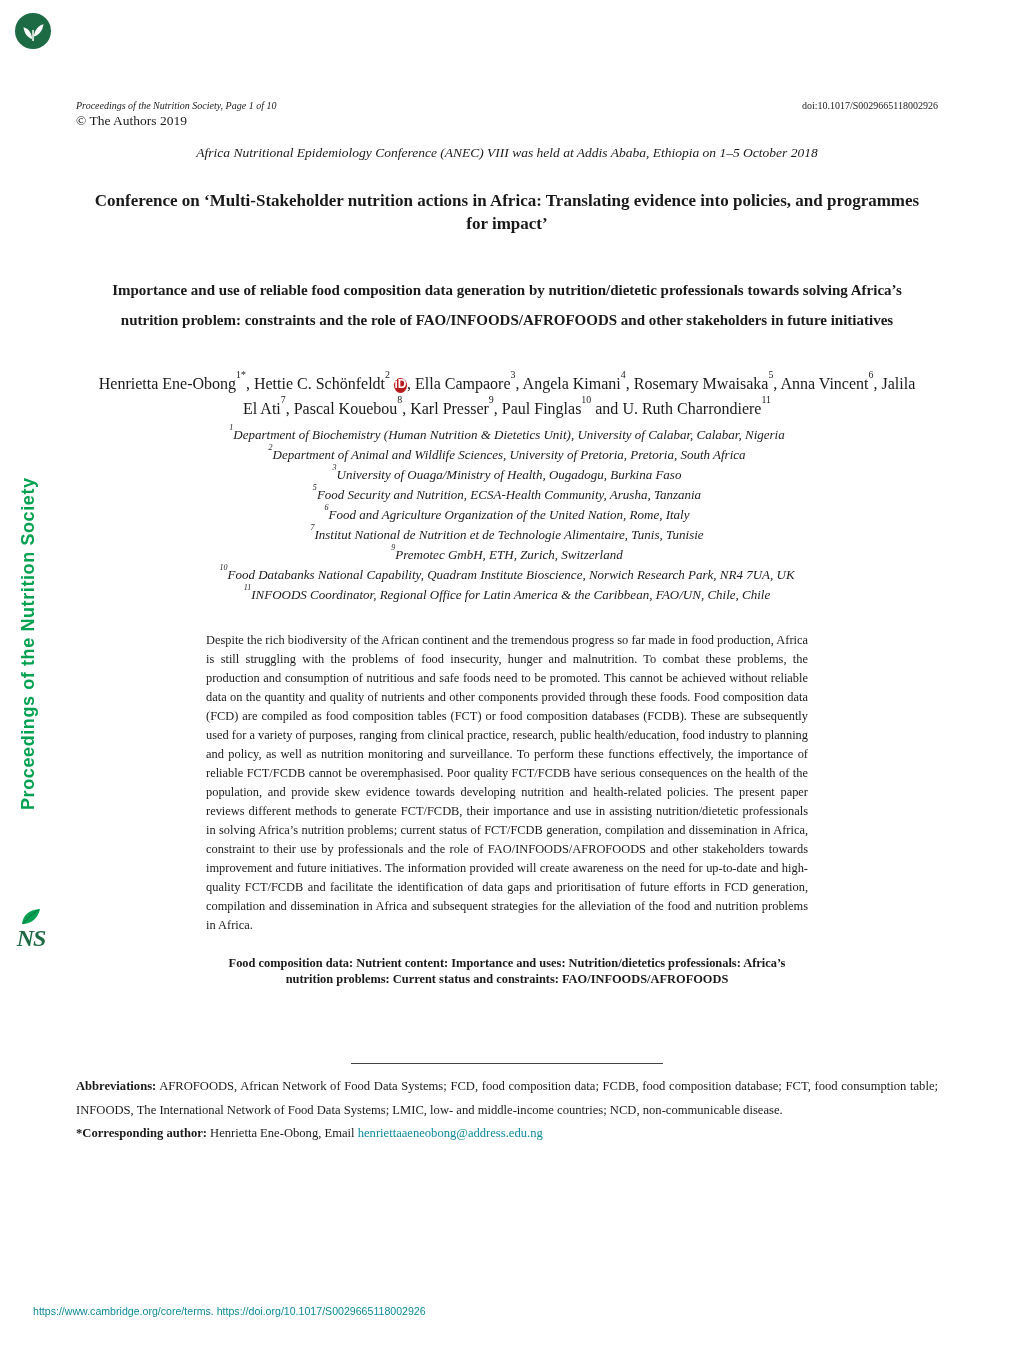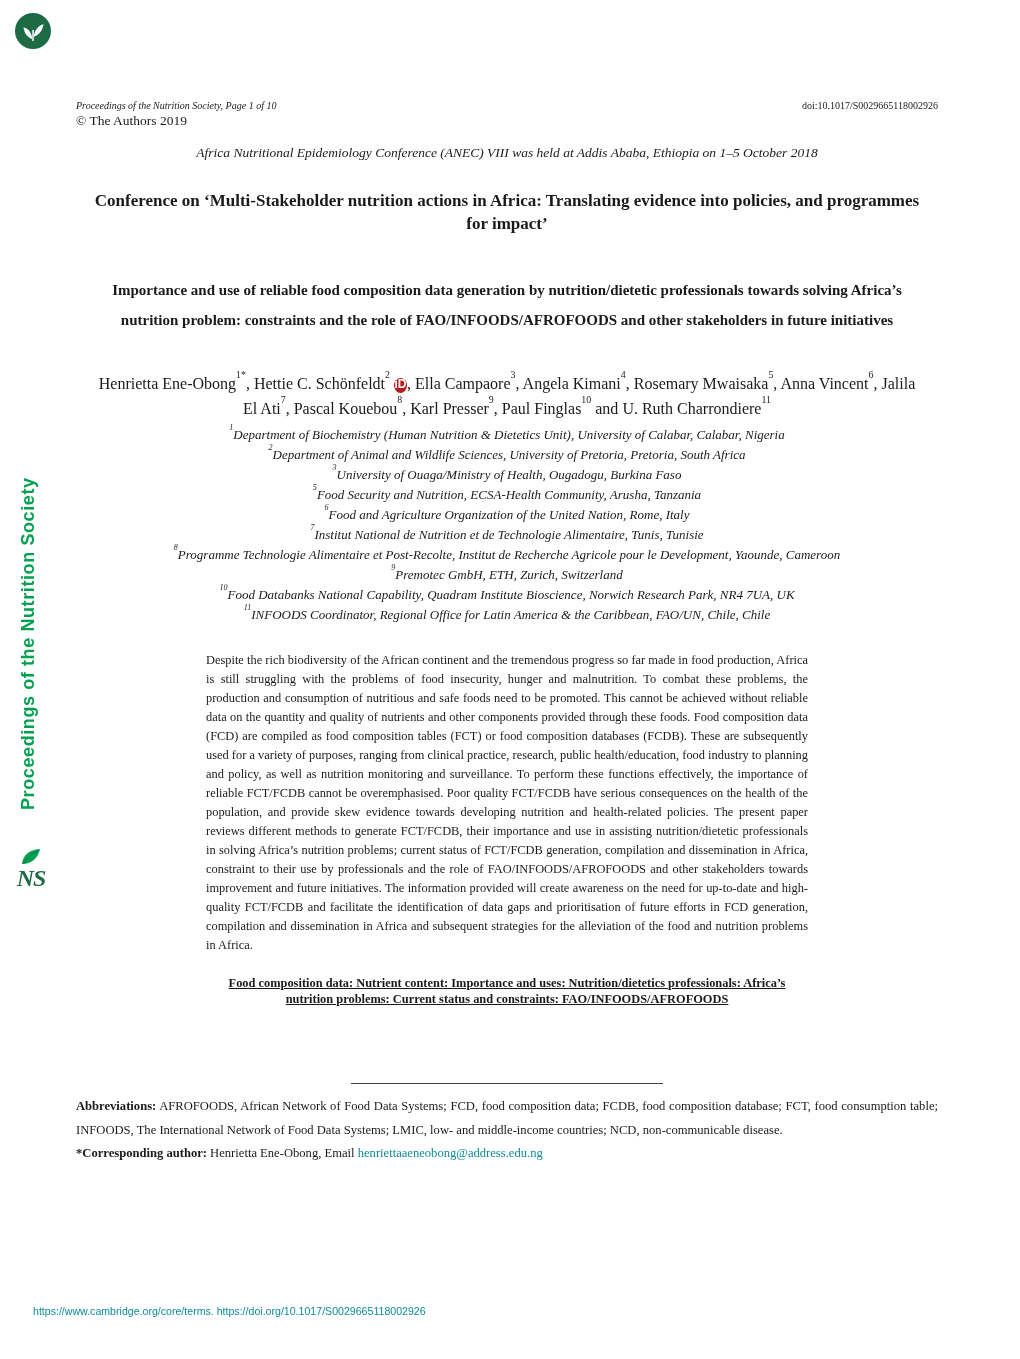--- a/index.html
+++ b/index.html
@@ -28,21 +28,21 @@
     transform:rotate(180deg);
     font-family:"Liberation Sans", sans-serif;
     font-weight:bold;
     font-size:18px;
     letter-spacing:0.6px;
     color:var(--green);
     text-align:center;
     white-space:nowrap;
   }
   .ns-logo{
-    position:absolute;left:8px;top:848px;width:46px;height:56px;
+    position:absolute;left:8px;top:908px;width:46px;height:56px;
     display:flex;flex-direction:column;align-items:center;justify-content:flex-start;
   }
   .ns-logo .ns-text{
     font-family:"Liberation Serif", serif;
     font-weight:bold;font-style:italic;
     font-size:24px;color:var(--logo-green);line-height:1;
     letter-spacing:-1px;
   }
   
   .content{
@@ -82,21 +82,21 @@
   .affiliations{
     margin-top:4px;text-align:center;font-style:italic;
     font-size:13px;line-height:20px;
   }
   .abstract{
     margin:26px auto 0 auto;width:602px;
     text-align:justify;font-size:12.4px;line-height:19px;
   }
   .keywords{
     margin:20px auto 0 auto;width:600px;
-    text-align:center;font-weight:bold;font-size:12.4px;line-height:16px;text-decoration:underline;
+    text-align:center;font-weight:bold;font-size:12.4px;line-height:16px;
   }
   .footnote-rule{
     margin:76px auto 0 auto;width:312px;border:none;border-top:1px solid #444;height:0;
   }
   .abbrev{
     margin:10px 0 4px 0;text-align:justify;font-size:12.6px;line-height:24px;
   }
   .corresp{
     margin:0;font-size:12.6px;line-height:15.6px;
   }
@@ -149,21 +149,20 @@
 
     <div class="authors" id="authors"><span>Henrietta Ene-Obong<sup>1*</sup></span>, <span>Hettie C. Schönfeldt<sup>2</sup> <span class="orcid">iD</span></span>, <span>Ella Campaore<sup>3</sup></span>, <span>Angela Kimani<sup>4</sup></span>, <span>Rosemary Mwaisaka<sup>5</sup></span>, <span>Anna Vincent<sup>6</sup></span>, <span>Jalila El Ati<sup>7</sup></span>, <span>Pascal Kouebou<sup>8</sup></span>, <span>Karl Presser<sup>9</sup></span>, <span>Paul Finglas<sup>10</sup></span> and <span>U. Ruth Charrondiere<sup>11</sup></span></div>
 
     <div class="affiliations" id="affiliations">
         <div><sup>1</sup>Department of Biochemistry (Human Nutrition &amp; Dietetics Unit), University of Calabar, Calabar, Nigeria</div>
         <div><sup>2</sup>Department of Animal and Wildlife Sciences, University of Pretoria, Pretoria, South Africa</div>
         <div><sup>3</sup>University of Ouaga/Ministry of Health, Ougadogu, Burkina Faso</div>
         <div><sup>5</sup>Food Security and Nutrition, ECSA-Health Community, Arusha, Tanzania</div>
         <div><sup>6</sup>Food and Agriculture Organization of the United Nation, Rome, Italy</div>
         <div><sup>7</sup>Institut National de Nutrition et de Technologie Alimentaire, Tunis, Tunisie</div>
-        <div><sup>8</sup>Programme Technologie Alimentaire et Post-Recolte, Institut de Recherche Agricole pour le Development, Yaounde, Cameroon</div>
         <div><sup>9</sup>Premotec GmbH, ETH, Zurich, Switzerland</div>
         <div><sup>10</sup>Food Databanks National Capability, Quadram Institute Bioscience, Norwich Research Park, NR4 7UA, UK</div>
         <div><sup>11</sup>INFOODS Coordinator, Regional Office for Latin America &amp; the Caribbean, FAO/UN, Chile, Chile</div>
       </div>
 
     <p class="abstract">Despite the rich biodiversity of the African continent and the tremendous progress so far made in food production, Africa is still struggling with the problems of food insecurity, hunger and malnutrition. To combat these problems, the production and consumption of nutritious and safe foods need to be promoted. This cannot be achieved without reliable data on the quantity and quality of nutrients and other components provided through these foods. Food composition data (FCD) are compiled as food composition tables (FCT) or food composition databases (FCDB). These are subsequently used for a variety of purposes, ranging from clinical practice, research, public health/education, food industry to planning and policy, as well as nutrition monitoring and surveillance. To perform these functions effectively, the importance of reliable FCT/FCDB cannot be overemphasised. Poor quality FCT/FCDB have serious consequences on the health of the population, and provide skew evidence towards developing nutrition and health-related policies. The present paper reviews different methods to generate FCT/FCDB, their importance and use in assisting nutrition/dietetic professionals in solving Africa’s nutrition problems; current status of FCT/FCDB generation, compilation and dissemination in Africa, constraint to their use by professionals and the role of FAO/INFOODS/AFROFOODS and other stakeholders towards improvement and future initiatives. The information provided will create awareness on the need for up-to-date and high-quality FCT/FCDB and facilitate the identification of data gaps and prioritisation of future efforts in FCD generation, compilation and dissemination in Africa and subsequent strategies for the alleviation of the food and nutrition problems in Africa.</p>
 
     <p class="keywords">Food composition data: Nutrient content: Importance and uses: Nutrition/dietetics professionals: Africa’s nutrition problems: Current status and constraints: FAO/INFOODS/AFROFOODS</p>
 
     <hr class="footnote-rule">

